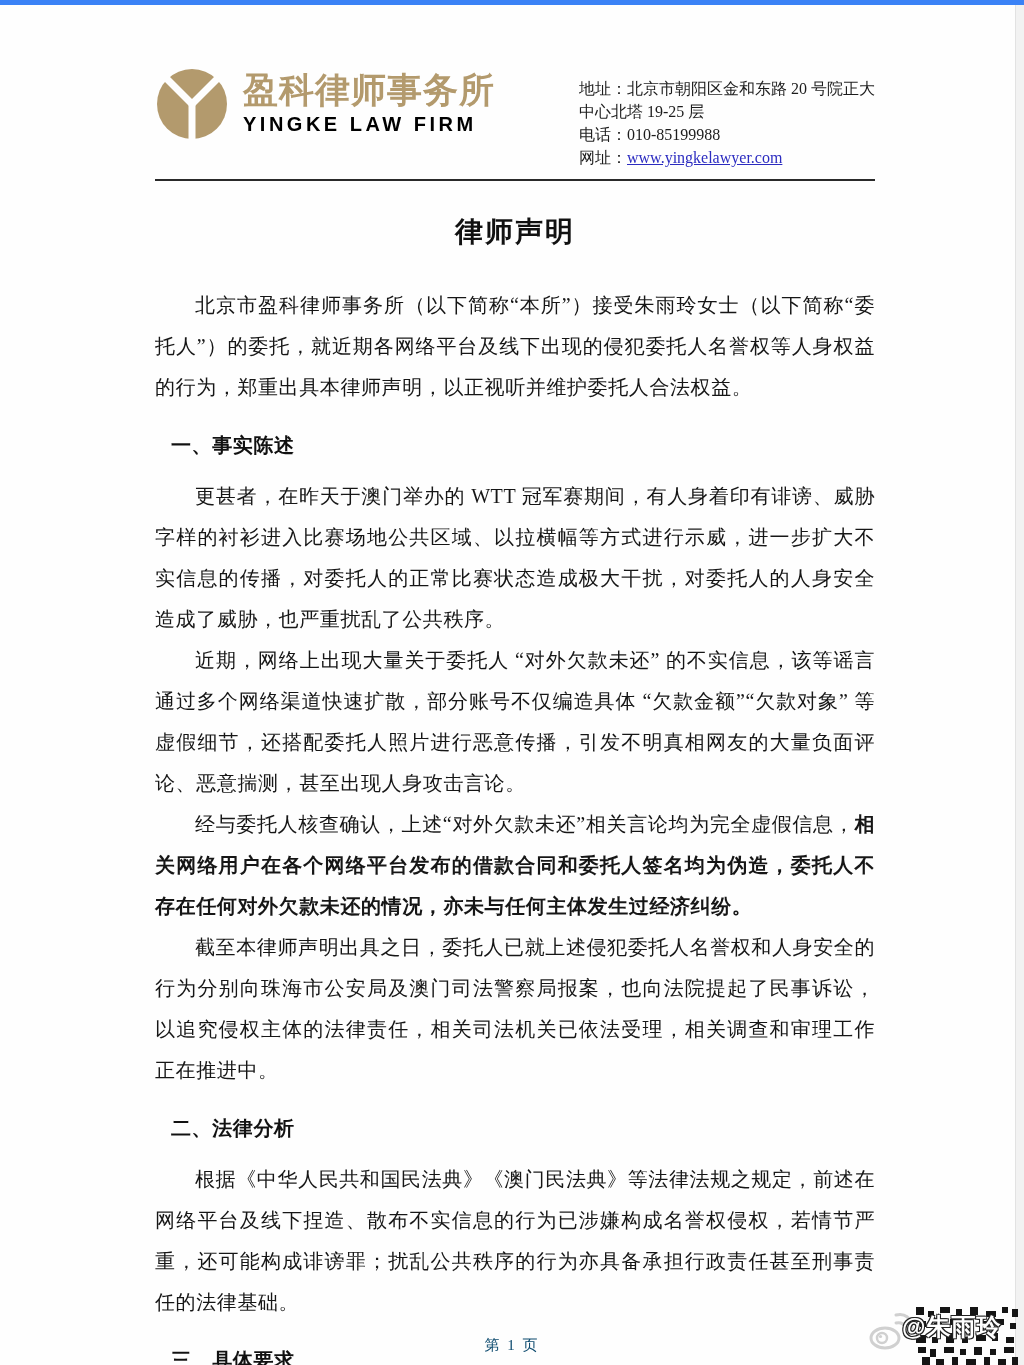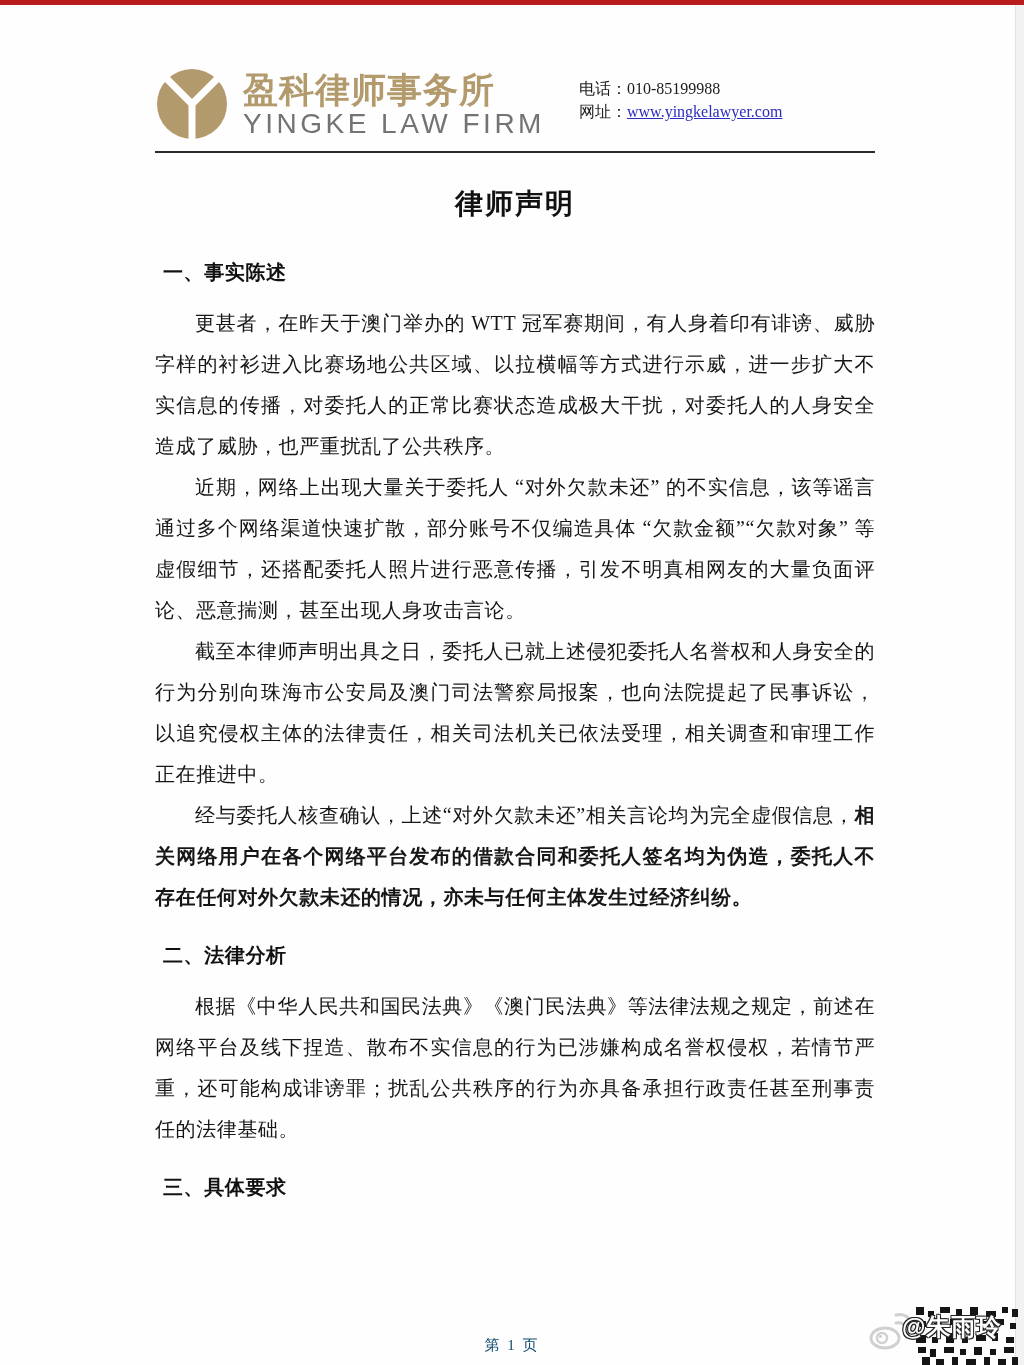--- a/index.html
+++ b/index.html
@@ -5,40 +5,40 @@
   * { box-sizing: border-box; margin: 0; padding: 0; }
   html,body { width: 1024px; }
   body { font-family: "Liberation Serif", "DejaVu Serif", serif; background: #ffffff; }
 
   .page {
     position: relative;
     width: 1024px;
     height: 1365px;
     background: #fefefe;
     overflow: hidden;
-    border-top: 5px solid #b91c1c;
+    border-top: 5px solid #3b82f6;
   }
   .edge-right {
     position: absolute; top: 0; right: 0; width: 9px; height: 100%;
     background: #f2f2f2; border-left: 1px solid #e2e2e2;
   }
 
   .content { padding: 58px 149px 0 155px; }
 
   
   .letterhead { display: flex; justify-content: space-between; align-items: flex-start; }
   .logo-block { display: flex; align-items: center; gap: 14px; padding-top: 4px; }
   .logo-icon { width: 74px; height: 74px; flex: 0 0 auto; }
   .logo-text-cn {
     font-size: 35px; font-weight: bold; color: #b39a6d;
     letter-spacing: 1px; line-height: 40px; white-space: nowrap;
     font-family: "Liberation Sans", "DejaVu Sans", sans-serif;
   }
   .logo-text-en {
-    font-size: 28px; font-weight: normal; color: #737373;
+    font-size: 20px; font-weight: bold; color: #000000;
     letter-spacing: 3.5px; line-height: 28px; white-space: nowrap;
     font-family: "Liberation Sans", "DejaVu Sans", sans-serif;
   }
   .contact-block {
     width: 296px; font-size: 16px; line-height: 23px; color: #1c1c1c;
     padding-top: 14px;
   }
   .contact-row { text-align: left; }
   .contact-row a {
     color: #2b2bc0; text-decoration: underline; cursor: pointer;
@@ -52,21 +52,21 @@
     text-align: center; font-size: 28px; font-weight: bold; color: #111;
     margin-top: 32px; letter-spacing: 2px;
   }
   .doc-body { margin-top: 34px; color: #161616; }
   .doc-body p {
     font-size: 20px; line-height: 41px; text-align: justify;
     text-indent: 2em; letter-spacing: 0.6px;
   }
   .doc-body h2 {
     font-size: 20px; font-weight: bold; line-height: 30px;
-    margin: 22px 0 16px 8px; letter-spacing: 0.6px; color: #111;
+    margin: 22px 0 16px 16px; letter-spacing: 0.6px; color: #111;
   }
   .doc-body .bold-run { font-weight: bold; }
 
   
   .page-footer {
     position: absolute; left: 0; bottom: 10px; width: 100%;
     text-align: center; font-size: 15px; color: #0c4a6e; letter-spacing: 2px;
   }
 
   
@@ -99,35 +99,37 @@
           <path d="M37 37 L37 74" stroke="#fefefe" stroke-width="7" fill="none"></path>
           <path d="M37 37 L11 11" stroke="#fefefe" stroke-width="7" fill="none"></path>
           <path d="M37 37 L63 11" stroke="#fefefe" stroke-width="7" fill="none"></path>
         </svg>
         <div>
           <div class="logo-text-cn">盈科律师事务所</div>
           <div class="logo-text-en">YINGKE LAW FIRM</div>
         </div>
       </div>
       <div class="contact-block">
+        <div class="contact-row">地址：北京市朝阳区金和东路 20 号院正大中心北塔 19-25 层</div>
         <div class="contact-row">电话：010-85199988</div>
         <div class="contact-row"><span>网址：</span><a>www.yingkelawyer.com</a></div>
       </div>
     </div>
     <hr class="head-rule">
 
     <h1 class="doc-title">律师声明</h1>
 
     <div class="doc-body">
+      <p>北京市盈科律师事务所（以下简称“本所”）接受朱雨玲女士（以下简称“委托人”）的委托，就近期各网络平台及线下出现的侵犯委托人名誉权等人身权益的行为，郑重出具本律师声明，以正视听并维护委托人合法权益。</p>
 
       <h2>一、事实陈述</h2>
       <p>更甚者，在昨天于澳门举办的 WTT 冠军赛期间，有人身着印有诽谤、威胁字样的衬衫进入比赛场地公共区域、以拉横幅等方式进行示威，进一步扩大不实信息的传播，对委托人的正常比赛状态造成极大干扰，对委托人的人身安全造成了威胁，也严重扰乱了公共秩序。</p>
       <p>近期，网络上出现大量关于委托人 “对外欠款未还” 的不实信息，该等谣言通过多个网络渠道快速扩散，部分账号不仅编造具体 “欠款金额”“欠款对象” 等虚假细节，还搭配委托人照片进行恶意传播，引发不明真相网友的大量负面评论、恶意揣测，甚至出现人身攻击言论。</p>
+      <p><span>经与委托人核查确认，上述“对外欠款未还”相关言论均为完全虚假信息，</span><span class="bold-run">相关网络用户在各个网络平台发布的借款合同和委托人签名均为伪造，委托人不存在任何对外欠款未还的情况，亦未与任何主体发生过经济纠纷。</span></p>
       <p>截至本律师声明出具之日，委托人已就上述侵犯委托人名誉权和人身安全的行为分别向珠海市公安局及澳门司法警察局报案，也向法院提起了民事诉讼，以追究侵权主体的法律责任，相关司法机关已依法受理，相关调查和审理工作正在推进中。</p>
-      <p><span>经与委托人核查确认，上述“对外欠款未还”相关言论均为完全虚假信息，</span><span class="bold-run">相关网络用户在各个网络平台发布的借款合同和委托人签名均为伪造，委托人不存在任何对外欠款未还的情况，亦未与任何主体发生过经济纠纷。</span></p>
 
       <h2>二、法律分析</h2>
       <p>根据《中华人民共和国民法典》《澳门民法典》等法律法规之规定，前述在网络平台及线下捏造、散布不实信息的行为已涉嫌构成名誉权侵权，若情节严重，还可能构成诽谤罪；扰乱公共秩序的行为亦具备承担行政责任甚至刑事责任的法律基础。</p>
 
       <h2>三、具体要求</h2>
     </div>
   </div>
 
   <div class="page-footer">第 1 页</div>
 

